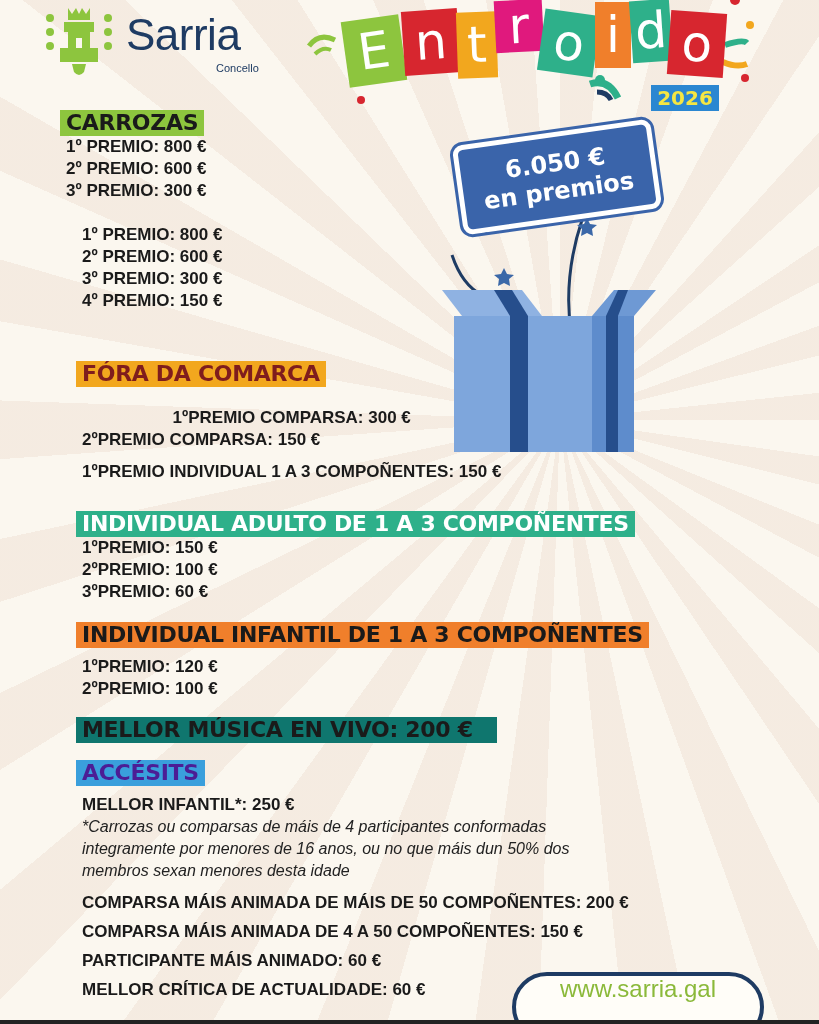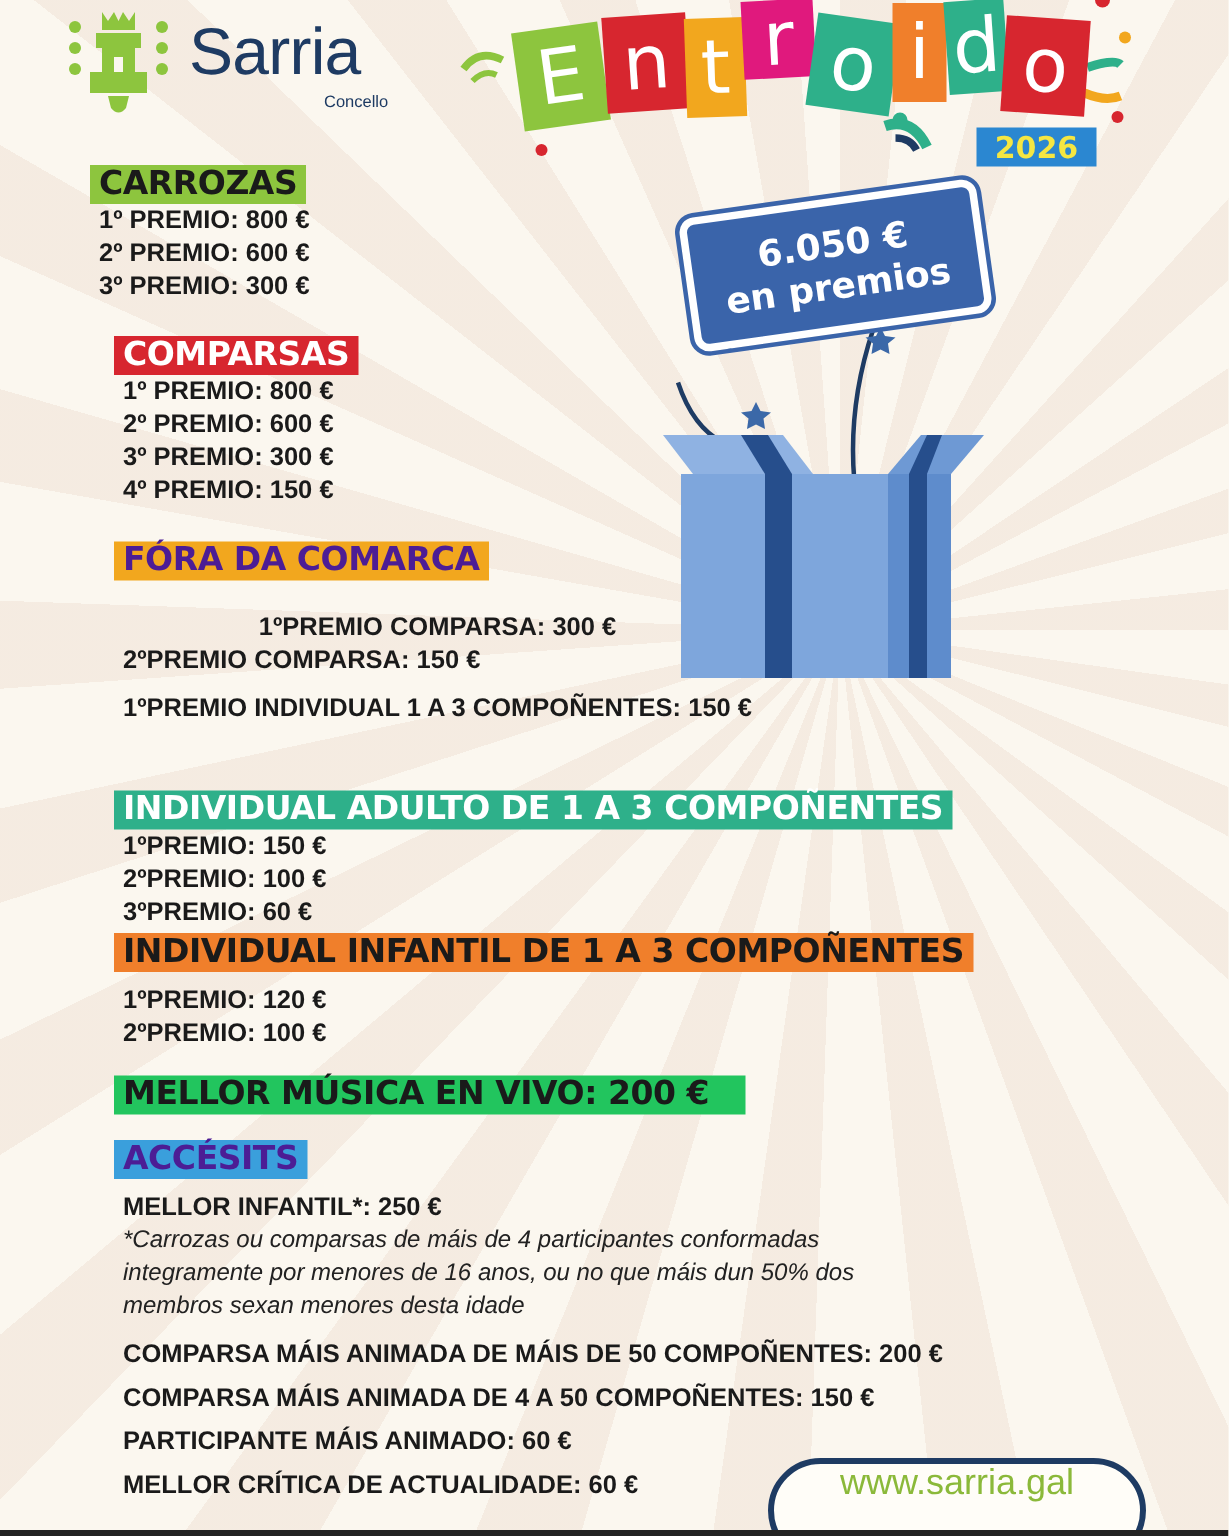--- a/index.html
+++ b/index.html
@@ -34,21 +34,21 @@
       font-size: 11px; color: #1e3b63;
     }
 
     
     .title { left: 305px; top: 0; width: 470px; height: 112px; }
     .tile {
       position: absolute; display: flex; align-items: center; justify-content: center;
       color: #fff; font-family: "DejaVu Sans", sans-serif; font-size: 50px; line-height: 1;
     }
     .year-badge {
-      position: absolute; left: 346px; top: 85px; width: 80px; height: 26px;
+      position: absolute; left: 346px; top: 85px; width: 68px; height: 26px;
       background: #2b87d1; color: #f5e642;
       font-family: "DejaVu Sans", sans-serif; font-weight: bold; font-size: 20px;
       display: flex; align-items: center; justify-content: center;
     }
 
     
     .hdr {
       display: inline-block;
       font-family: "DejaVu Sans", sans-serif; font-weight: bold;
       font-size: 22px; line-height: 26px; padding: 0 6px;
@@ -169,57 +169,56 @@
 <div class="abs" style="left:60px;top:110px;">
   <div class="hdr" style="background:#8dc53e;color:#1a1a1a;">CARROZAS</div>
   <div style="margin-top:0px;padding-left:6px;">
     <div class="line">1º PREMIO: 800 €</div>
     <div class="line">2º PREMIO: 600 €</div>
     <div class="line">3º PREMIO: 300 €</div>
   </div>
 </div>
 
 <div class="abs" style="left:76px;top:224px;">
-  <div class="hdr" style="background:#d7262f;color:#fff;">COMPARSAS</div>
   <div style="padding-left:6px;">
     <div class="line">1º PREMIO: 800 €</div>
     <div class="line">2º PREMIO: 600 €</div>
     <div class="line">3º PREMIO: 300 €</div>
     <div class="line">4º PREMIO: 150 €</div>
   </div>
 </div>
 
 <div class="abs" style="left:76px;top:361px;">
-  <div class="hdr" style="background:#f2a71e;color:#4c1d95;text-align:right;">FÓRA DA COMARCA</div>
+  <div class="hdr" style="background:#f2a71e;color:#7f1d1d;text-align:right;">FÓRA DA COMARCA</div>
   <div style="padding-left:6px;">
     <div class="line" style="margin-top:20px;text-align:center;">1ºPREMIO COMPARSA: 300 €</div>
     <div class="line">2ºPREMIO COMPARSA: 150 €</div>
     <div class="line" style="margin-top:10px;">1ºPREMIO INDIVIDUAL 1 A 3 COMPOÑENTES: 150 €</div>
   </div>
 </div>
 
 <div class="abs" style="left:76px;top:511px;">
-  <div class="hdr" style="background:#2eb08a;color:#fff;margin-top:16px;">INDIVIDUAL ADULTO DE 1 A 3 COMPOÑENTES</div>
+  <div class="hdr" style="background:#2eb08a;color:#fff;">INDIVIDUAL ADULTO DE 1 A 3 COMPOÑENTES</div>
   <div style="padding-left:6px;">
     <div class="line">1ºPREMIO: 150 €</div>
     <div class="line">2ºPREMIO: 100 €</div>
     <div class="line">3ºPREMIO: 60 €</div>
   </div>
 </div>
 
 <div class="abs" style="left:76px;top:622px;">
   <div class="hdr" style="background:#f07f2b;color:#1a1a1a;">INDIVIDUAL INFANTIL DE 1 A 3 COMPOÑENTES</div>
   <div style="padding-left:6px;margin-top:8px;">
     <div class="line">1ºPREMIO: 120 €</div>
     <div class="line">2ºPREMIO: 100 €</div>
   </div>
 </div>
 
 <div class="abs" style="left:76px;top:717px;">
-  <div class="hdr" style="background:#22c55e;color:#1a1a1a;padding-right:24px;">MELLOR MÚSICA EN VIVO: 200 €</div>
+  <div class="hdr" style="background:#0f766e;color:#1a1a1a;padding-right:24px;">MELLOR MÚSICA EN VIVO: 200 €</div>
 </div>
 
 <div class="abs" style="left:76px;top:760px;">
   <div class="hdr" style="background:#3a9fdc;color:#4c1d95;">ACCÉSITS</div>
   <div style="padding-left:6px;margin-top:8px;">
     <div class="line">MELLOR INFANTIL*: 250 €</div>
     <div class="note">*Carrozas ou comparsas de máis de 4 participantes conformadas</div>
     <div class="note">integramente por menores de 16 anos, ou no que máis dun 50% dos</div>
     <div class="note">membros sexan menores desta idade</div>
     <div class="line" style="margin-top:10px;">COMPARSA MÁIS ANIMADA DE MÁIS DE 50 COMPOÑENTES: 200 €</div>

